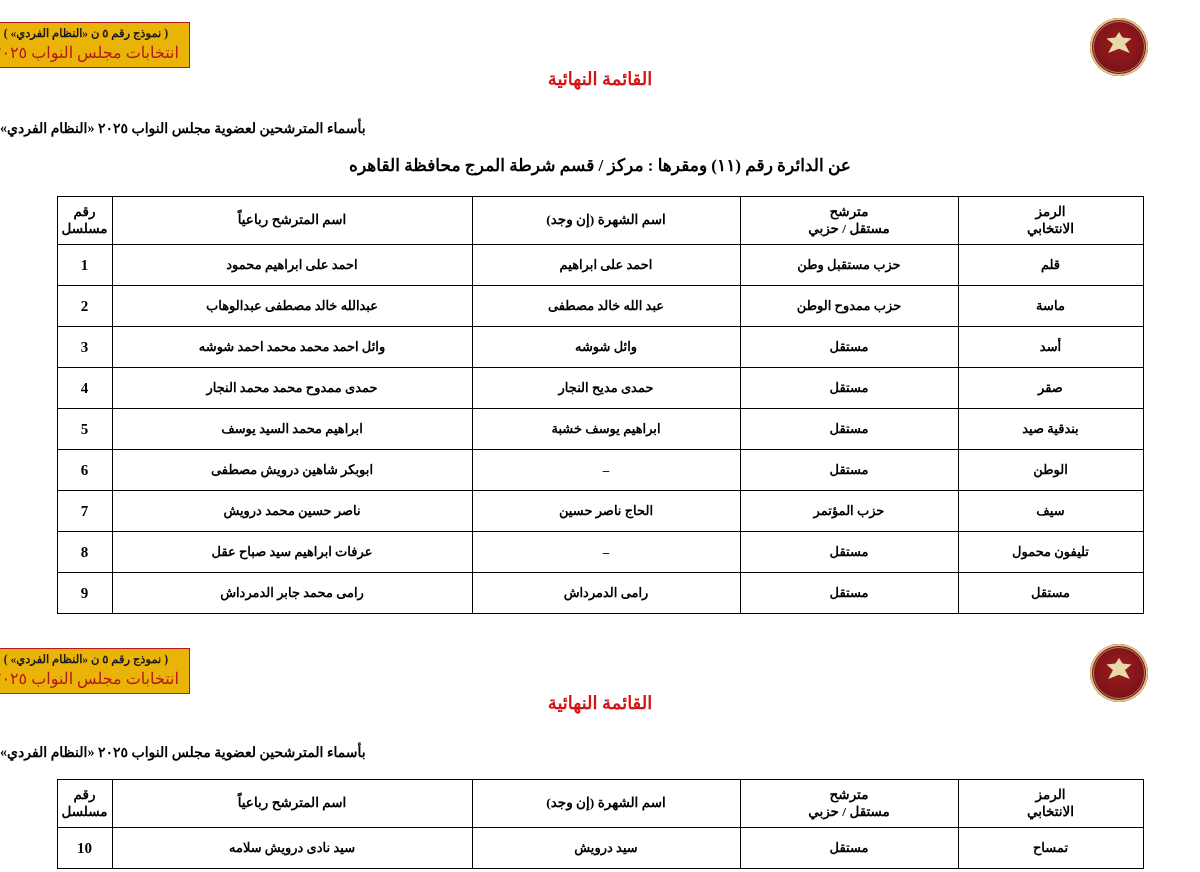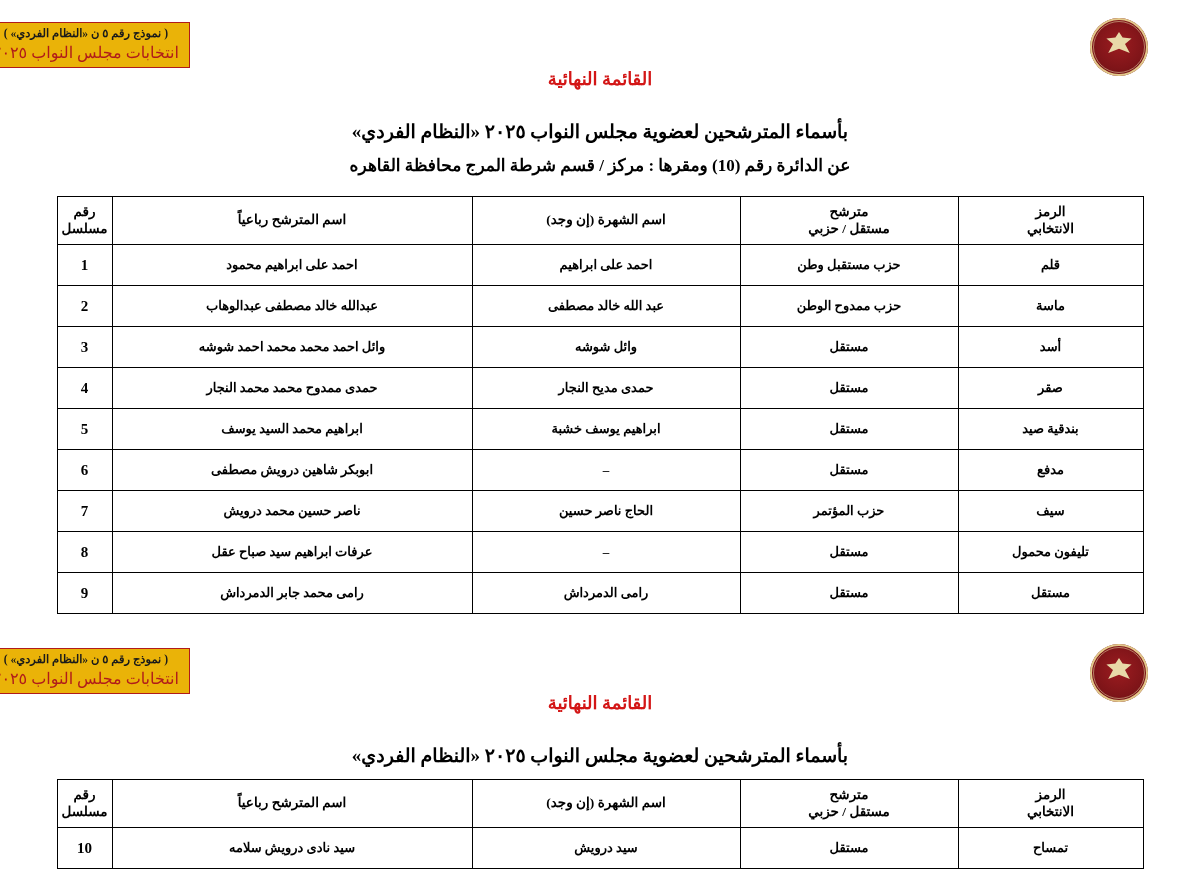--- a/index.html
+++ b/index.html
@@ -70,23 +70,23 @@
 
   
   .main-title {
     text-align: center;
     color: #d31616;
     font-weight: bold;
     font-size: 18px;
     letter-spacing: 0;
   }
   .sub-title {
-    text-align: center;
-    font-weight: bold;
-    font-size: 19px;
+    text-align: left;
+    font-weight: bold;
+    font-size: 14px;
     color: #000;
   }
   .district-line {
     text-align: center;
     font-size: 17px;
     color: #000;
     font-weight: bold;
   }
 
   
@@ -134,21 +134,21 @@
     <div class="line2">انتخابات مجلس النواب ٢٠٢٥</div>
   </div>
 
   <div class="emblem" style="top:18px; left:1090px;">
     <div class="ring-text"></div>
     <div class="eagle"></div>
   </div>
 
   <div class="main-title" style="position:absolute; top:68px; left:0; right:0;">القائمة النهائية</div>
   <div class="sub-title" style="position:absolute; top:120px; left:0; right:0;">بأسماء المترشحين لعضوية مجلس النواب ٢٠٢٥ «النظام الفردي»</div>
-  <div class="district-line" style="position:absolute; top:155px; left:0; right:0;">عن الدائرة رقم  (10)   ومقرها : مركز / قسم شرطة  المرج    محافظة  القاهره</div>
+  <div class="district-line" style="position:absolute; top:155px; left:0; right:0;">عن الدائرة رقم  (١١)   ومقرها : مركز / قسم شرطة  المرج    محافظة  القاهره</div>
 
   <div style="position:absolute; top:196px; left:0; right:0;">
     <table class="cand" style="width:1086px;">
       <colgroup>
         <col class="c-symbol">
           <col class="c-party">
           <col class="c-nick">
           <col class="c-name">
           <col class="c-idx">
       </colgroup>
@@ -200,21 +200,21 @@
           <td class="idx">4</td>
         </tr>
         <tr>
           <td>بندقية صيد</td>
           <td>مستقل</td>
           <td>ابراهيم يوسف خشبة</td>
           <td>ابراهيم محمد السيد يوسف</td>
           <td class="idx">5</td>
         </tr>
         <tr>
-          <td>مدفع</td>
+          <td>الوطن</td>
           <td>مستقل</td>
           <td>–</td>
           <td>ابوبكر شاهين درويش مصطفى</td>
           <td class="idx">6</td>
         </tr>
         <tr>
           <td>سيف</td>
           <td>حزب المؤتمر</td>
           <td>الحاج ناصر حسين</td>
           <td>ناصر حسين محمد درويش</td>

